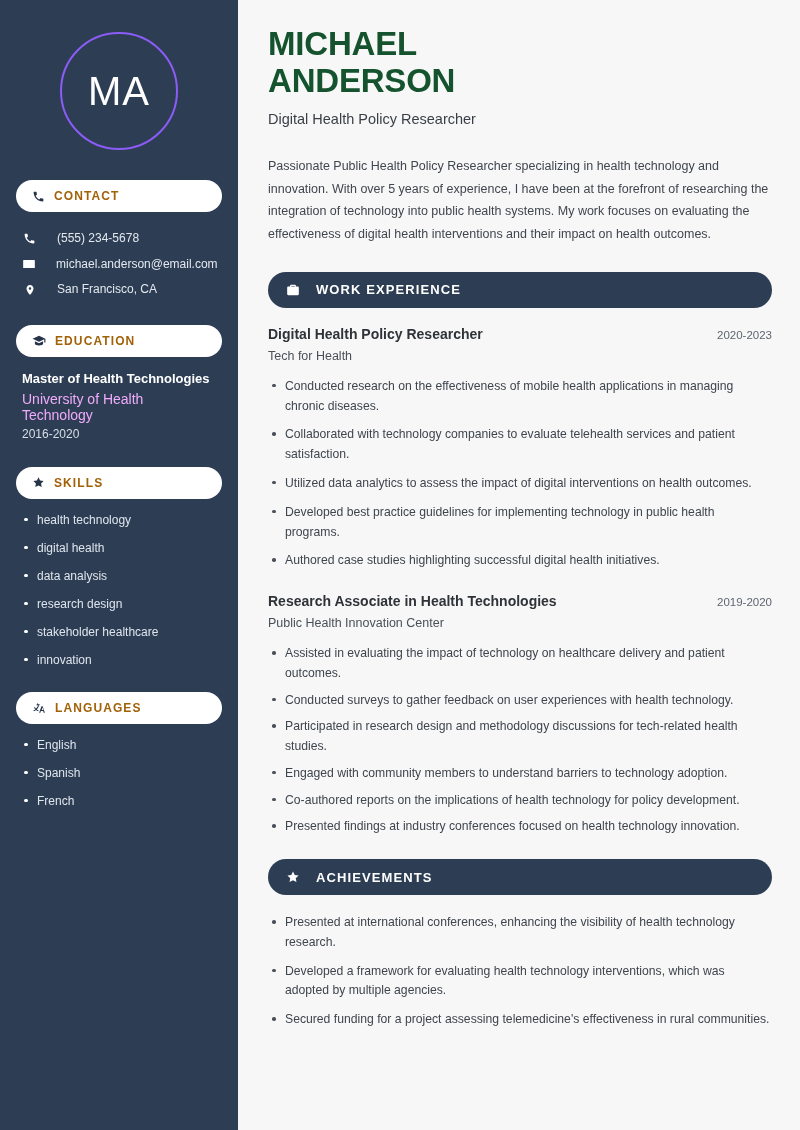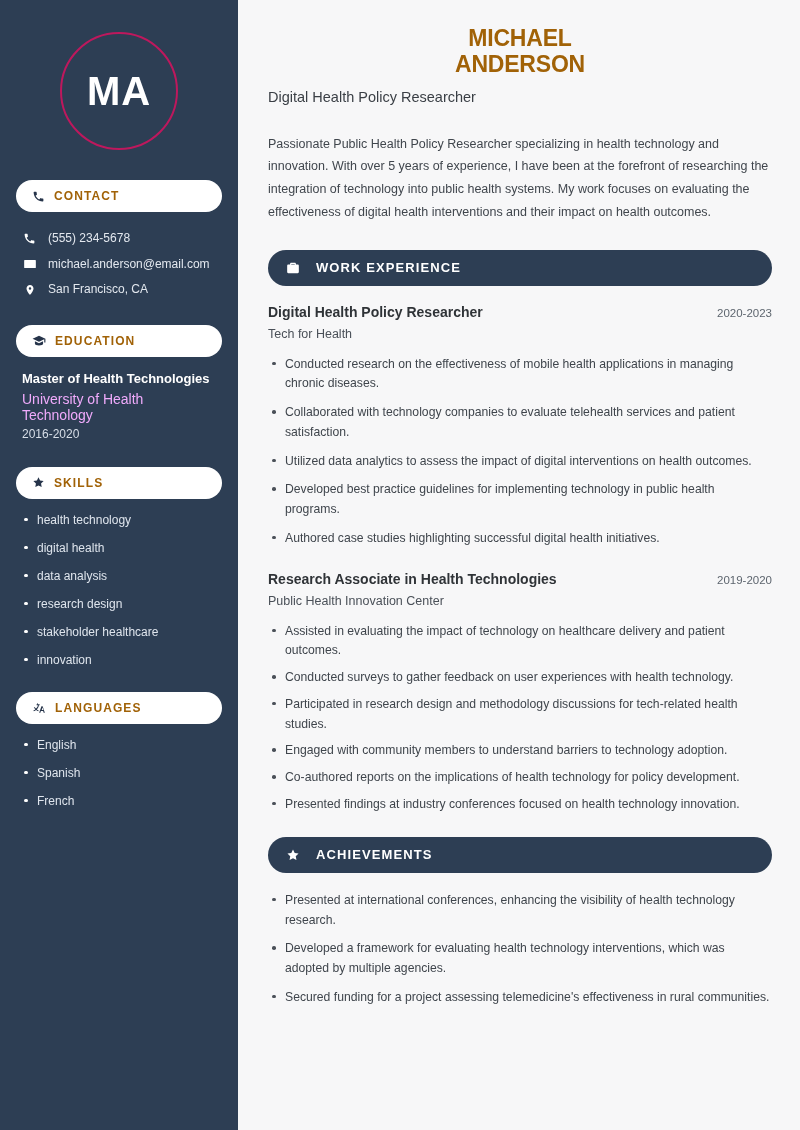--- a/index.html
+++ b/index.html
@@ -30,27 +30,27 @@
   .avatar-wrap {
     display: flex;
     justify-content: center;
     margin-top: 10px;
     margin-bottom: 30px;
   }
   .avatar {
     width: 118px;
     height: 118px;
     border-radius: 50%;
-    border: 2px solid #be185d;
+    border: 2px solid #8b5cf6;
     display: flex;
     align-items: center;
     justify-content: center;
     color: #ffffff;
     font-size: 40px;
-    font-weight: 700;
+    font-weight: 400;
     letter-spacing: 1px;
   }
 
   .pill {
     background: #ffffff;
     color: #a16207;
     border-radius: 999px;
     height: 32px;
     display: flex;
     align-items: center;
@@ -61,21 +61,21 @@
     letter-spacing: 1.1px;
     margin-bottom: 14px;
   }
   .pill .ico { display: flex; align-items: center; }
   .pill .ico svg { display: block; }
 
   .contact-list { margin-bottom: 22px; }
   .contact-row {
     display: flex;
     align-items: center;
-    gap: 11px;
+    gap: 20px;
     font-size: 12px;
     color: #e3e8ef;
     padding: 5px 6px;
     line-height: 1.3;
   }
   .contact-row .ico { width: 15px; display: flex; justify-content: center; }
 
   .edu-block { padding: 0 6px; margin-bottom: 26px; }
   .edu-degree { font-size: 13px; font-weight: bold; color: #ffffff; margin-bottom: 5px; }
   .edu-school { font-size: 14px; color: #f0abfc; margin-bottom: 4px; }
@@ -103,27 +103,26 @@
 
   
   .main {
     flex: 1;
     background: #f7f7f8;
     padding: 26px 28px 30px 30px;
     min-width: 0;
   }
 
   .name {
-    font-size: 23px;
+    font-size: 33px;
     font-weight: bold;
-    color: #a16207;
+    color: #14532d;
     line-height: 1.12;
     letter-spacing: -0.2px;
     text-transform: uppercase;
-    text-align: center;
   }
   .headline {
     font-size: 14.5px;
     color: #3a3f45;
     margin-top: 11px;
     margin-bottom: 28px;
   }
   .summary {
     font-size: 12.5px;
     line-height: 1.82;

